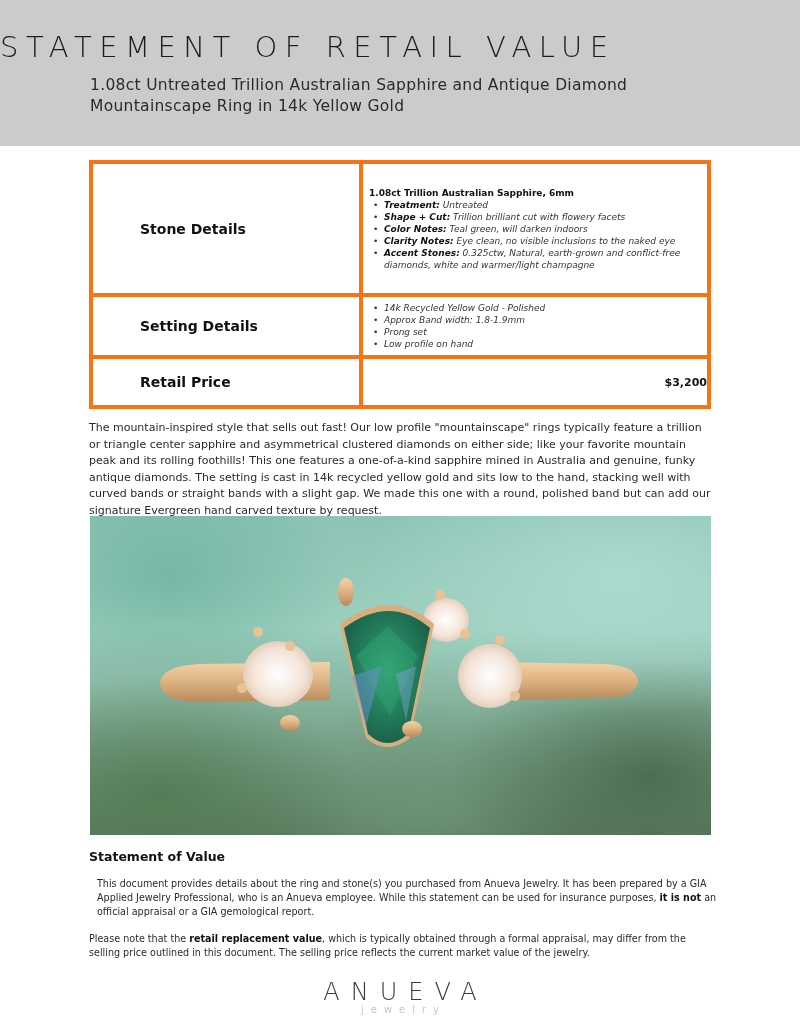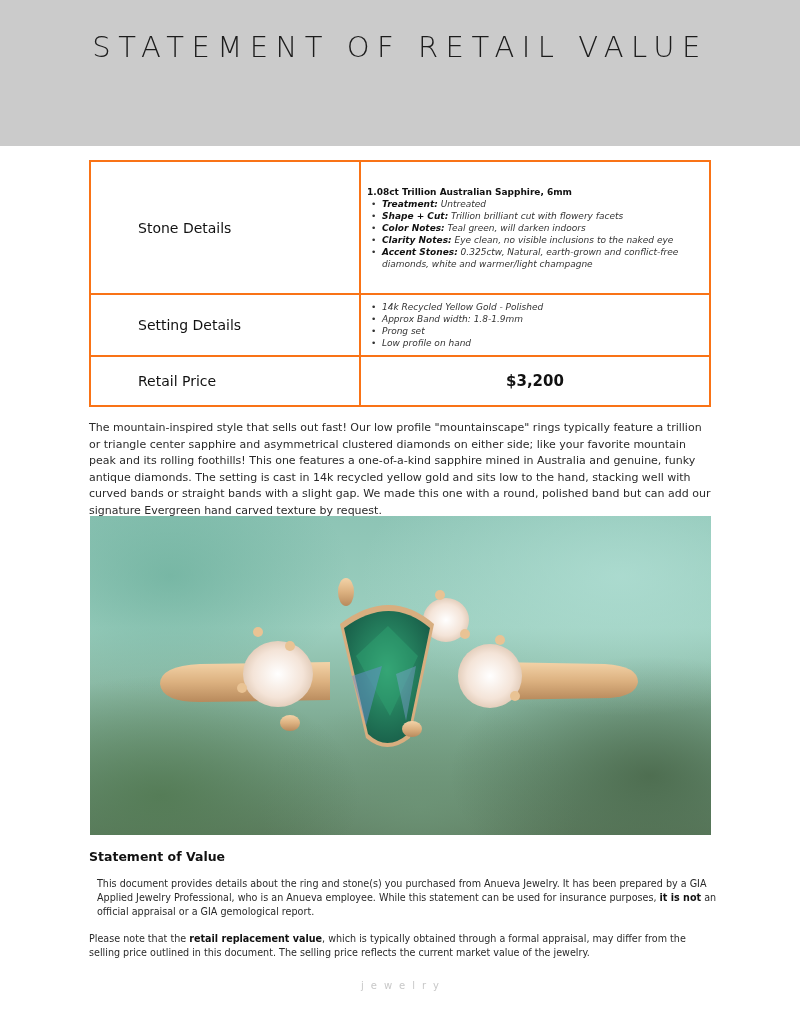--- a/index.html
+++ b/index.html
@@ -1,48 +1,48 @@
 <!DOCTYPE html>
 <html><head>
   <meta charset="utf-8">
   <style>
     * { box-sizing: border-box; margin: 0; padding: 0; }
     html, body { width: 800px; height: 1036px; background: #ffffff; overflow: hidden; }
     body { font-family: "DejaVu Sans", sans-serif; color: #2a2a2a; position: relative; }
 
     .header {
       position: absolute; left: 0; top: 0; width: 800px; height: 146px;
-      background: #cbcbcb; text-align: center;
+      background: #cbcbcb; 
     }
     .header-title {
       position: absolute; left: 0; right: 0; top: 30px;
       font-size: 29px; letter-spacing: 7.5px; font-weight: 300; color: #1c1c1c;
       font-family: "DejaVu Sans", sans-serif;
     }
     .header-subtitle {
       position: absolute; left: 90px; right: 90px; top: 75px;
       font-size: 15.5px; line-height: 21px; color: #2b2b2b; letter-spacing: 0.3px;
     }
 
     .details-table {
       position: absolute; left: 89px; top: 160px; width: 622px;
       border-collapse: collapse; border: 1px solid #d9d9d9;
     }
-    .details-table td { border: 2px solid #f97316; vertical-align: middle; }
-    .label-cell { width: 270px; padding-left: 47px; font-weight: normal; font-size: 14px; color: #111; }
+    .details-table td { border: 4px solid #f97316; vertical-align: middle; }
+    .label-cell { width: 270px; padding-left: 47px; font-weight: bold; font-size: 14px; color: #111; }
     .row-stone { height: 133px; }
     .row-setting { height: 62px; }
     .row-price { height: 50px; }
     .value-cell { padding-left: 6px; font-size: 9px; line-height: 12px; color: #333; }
     .stone-heading { font-weight: bold; color: #111; margin-bottom: 0; }
     .value-cell ul { list-style: none; }
     .value-cell li { position: relative; padding-left: 15px; font-style: italic; }
     .value-cell li::before { content: "\2022"; position: absolute; left: 4px; top: 0; font-size: 9px; }
     .value-cell b { color: #111; }
-    .price-cell { text-align: center; font-weight: bold; font-size: 15px; color: #111; }
+    .price-cell { text-align: right; font-weight: bold; font-size: 11px; color: #111; }
 
     .description {
       position: absolute; left: 89px; top: 420px; width: 625px;
       font-size: 11px; line-height: 16.5px; color: #2a2a2a;
     }
 
     .ring-photo {
       position: absolute; left: 90px; top: 516px; width: 621px; height: 319px; overflow: hidden;
       background:
         radial-gradient(ellipse 180px 120px at 80px 60px, rgba(100,170,150,0.6), transparent),
@@ -66,20 +66,21 @@
 
     .logo { position: absolute; left: 300px; width: 200px; top: 980px; text-align: center; }
     .logo-main { font-size: 24px; letter-spacing: 11px; color: #3a3a3a; font-weight: 300; padding-left: 11px; line-height: 24px; }
     .logo-sub { font-size: 10px; letter-spacing: 7px; color: #c8c8c8; padding-left: 7px; line-height: 12px; }
   </style>
 </head>
 <body>
 
 <div class="header">
   <div class="header-title">STATEMENT OF RETAIL VALUE</div>
+  <div class="header-subtitle">1.08ct Untreated Trillion Australian Sapphire and Antique Diamond Mountainscape Ring in 14k Yellow Gold</div>
 </div>
 
 <table class="details-table">
   <tbody>
       <tr class="row-stone">
     <td class="label-cell">Stone Details</td>
     <td class="value-cell">
       <div class="stone-heading">1.08ct Trillion Australian Sapphire, 6mm</div>
       <ul>
         <li><b>Treatment:</b><span> Untreated</span></li>
@@ -155,14 +156,15 @@
     <ellipse cx="200" cy="207" rx="10" ry="8" fill="url(#gold)"></ellipse>
     <ellipse cx="322" cy="213" rx="10" ry="8" fill="url(#gold)"></ellipse>
   </svg>
 </div>
 
 <div class="sov-title">Statement of Value</div>
 <p class="sov-para sov-p1"><span>This document provides details about the ring and stone(s) you purchased from Anueva Jewelry. It has been prepared by a GIA Applied Jewelry Professional, who is an Anueva employee. While this statement can be used for insurance purposes, </span><b>it is not</b><span> an official appraisal or a GIA gemological report.</span></p>
 <p class="sov-para sov-p2"><span>Please note that the </span><b>retail replacement value</b><span>, which is typically obtained through a formal appraisal, may differ from the selling price outlined in this document. The selling price reflects the current market value of the jewelry.</span></p>
 
 <div class="logo">
+  <div class="logo-main">ANUEVA</div>
   <div class="logo-sub">jewelry</div>
 </div>
 
 </body></html>

